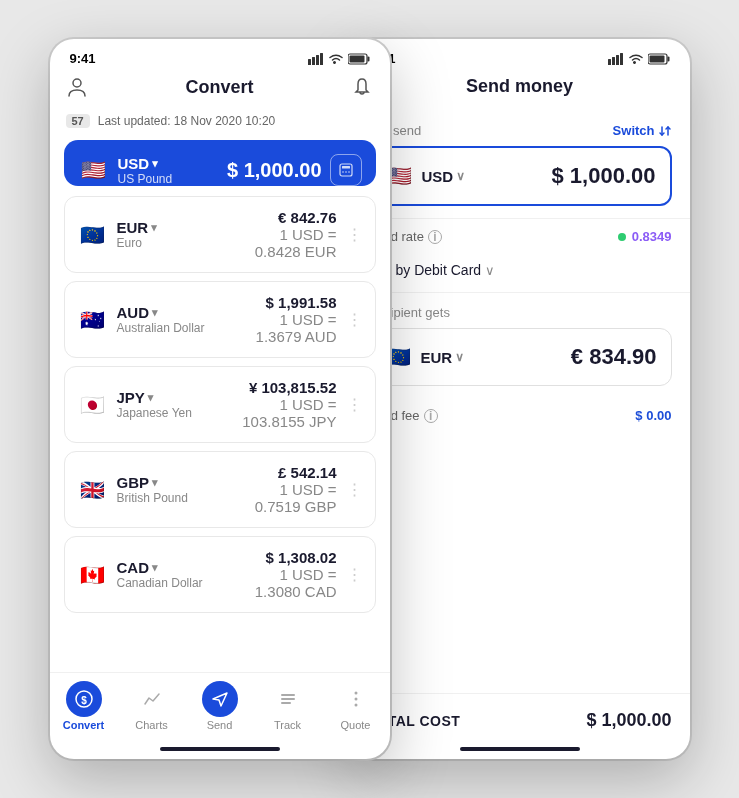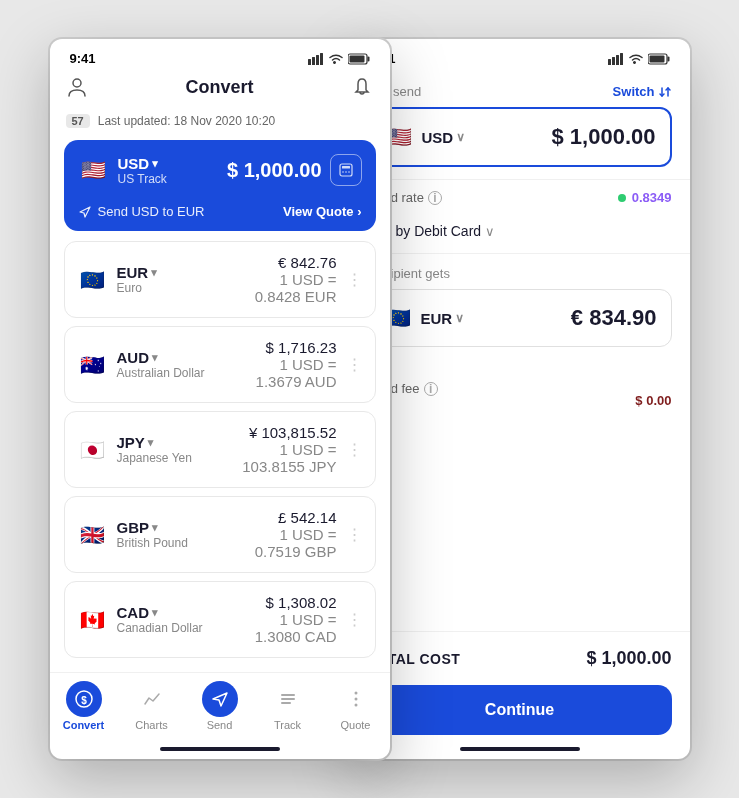--- a/index.html
+++ b/index.html
@@ -16,21 +16,21 @@
       gap: 0px;
       align-items: center;
       position: relative;
     }
 
     
     .phone {
       width: 340px;
       height: 720px;
       background: #ffffff;
-      border-radius: 12px;
+      border-radius: 24px;
       box-shadow: 0 20px 60px rgba(0,0,0,0.25), 0 0 0 2px #d0d0d0;
       overflow: hidden;
       position: relative;
       display: flex;
       flex-direction: column;
     }
     .phone:first-child {
       z-index: 2;
     }
     .phone:last-child {
@@ -184,21 +184,21 @@
     .item-right {
       display: flex;
       align-items: center;
       gap: 10px;
     }
     .item-amounts {
       text-align: right;
     }
     .main-amount {
       font-size: 15px;
-      font-weight: 400;
+      font-weight: 700;
       color: #1a1a2e;
     }
     .sub-rate {
       font-size: 15px;
       color: #888;
       text-align: right;
     }
     .dots-icon {
       color: #ccc;
       font-size: 16px;
@@ -372,23 +372,22 @@
     }
     .fee-label {
       font-size: 13px;
       color: #666;
       display: flex;
       align-items: center;
       gap: 4px;
     }
     .fee-value {
       font-size: 13px;
-      color: #7f1d1d;
-      font-weight: 600;
-      margin-top: 24px;
+      color: #1d4ed8;
+      font-weight: 600;
     }
     .total-section {
       display: flex;
       justify-content: space-between;
       align-items: center;
       padding: 16px 18px;
       border-top: 1px solid #f0f0f0;
       margin-top: auto;
     }
     .total-label {
@@ -467,45 +466,36 @@
 
     <div class="currency-card-active">
       <div class="currency-row">
         <div class="currency-left">
           <div class="flag-circle">🇺🇸</div>
           <div>
             <div class="currency-code">
               <span>USD</span>
               <span style="font-size:11px;">▾</span>
             </div>
-            <div class="currency-name">US Track</div>
+            <div class="currency-name">US Pound</div>
           </div>
         </div>
         <div style="display:flex;align-items:center;gap:8px;">
           <span class="currency-amount">$ 1,000.00</span>
           <div class="calc-icon">
             <svg width="14" height="14" viewBox="0 0 14 14" fill="none">
               <rect x="1" y="1" width="12" height="12" rx="2" stroke="rgba(255,255,255,0.8)" stroke-width="1.2"></rect>
               <rect x="3" y="3" width="8" height="2.5" rx="0.5" fill="rgba(255,255,255,0.8)"></rect>
               <circle cx="4" cy="9" r="0.8" fill="rgba(255,255,255,0.8)"></circle>
               <circle cx="7" cy="9" r="0.8" fill="rgba(255,255,255,0.8)"></circle>
               <circle cx="10" cy="9" r="0.8" fill="rgba(255,255,255,0.8)"></circle>
             </svg>
           </div>
         </div>
       </div>
-      <div class="send-btn-row">
-        <span class="send-label">
-          <svg width="14" height="14" viewBox="0 0 14 14" fill="none">
-            <path d="M2 7 L12 2 L7 12 L6 8 Z" stroke="rgba(255,255,255,0.9)" stroke-width="1.2" fill="none" stroke-linejoin="round"></path>
-          </svg>
-          <span>Send USD to EUR</span>
-        </span>
-        <span class="view-quote">View Quote ›</span>
-      </div>
     </div>
 
     <div class="currency-list">
 
       <div class="currency-item">
         <div class="currency-left">
           <div class="flag-circle">🇪🇺</div>
           <div>
             <div class="currency-code dark">
               <span>EUR</span>
@@ -529,21 +519,21 @@
           <div>
             <div class="currency-code dark">
               <span>AUD</span>
               <span style="font-size:11px;color:#888;">▾</span>
             </div>
             <div class="currency-name dark">Australian Dollar</div>
           </div>
         </div>
         <div class="item-right">
           <div class="item-amounts">
-            <div class="main-amount">$ 1,716.23</div>
+            <div class="main-amount">$ 1,991.58</div>
             <div class="sub-rate">1 USD =<br>1.3679 AUD</div>
           </div>
           <span class="dots-icon">⋮</span>
         </div>
       </div>
 
       <div class="currency-item">
         <div class="currency-left">
           <div class="flag-circle">🇯🇵</div>
           <div>
@@ -671,20 +661,21 @@
           <path d="M2 4.5 Q8 0 14 4.5" stroke="#333" stroke-width="1.5" fill="none" stroke-linecap="round"></path>
         </svg>
         <svg width="22" height="12" viewBox="0 0 22 12">
           <rect x="0" y="1" width="19" height="10" rx="2" stroke="#333" stroke-width="1.2" fill="none"></rect>
           <rect x="19.5" y="3.5" width="2" height="5" rx="1" fill="#333"></rect>
           <rect x="1.5" y="2.5" width="15" height="7" rx="1" fill="#333"></rect>
         </svg>
       </div>
     </div>
 
+    <div class="send-header-title">Send money</div>
 
     <div class="phone2-content">
 
       <div class="send-section">
         <div class="section-label">
           <span>You send</span>
           <span class="switch-btn">
             <span>Switch</span>
             <svg width="14" height="14" viewBox="0 0 14 14">
               <path d="M4 3 L4 11 M10 3 L10 11" stroke="#1a4bdb" stroke-width="1.5" stroke-linecap="round"></path>
@@ -745,19 +736,18 @@
         <span class="fee-value">$ 0.00</span>
       </div>
 
       <div style="flex:1;"></div>
 
       <div class="total-section">
         <span class="total-label">TOTAL COST</span>
         <span class="total-value">$ 1,000.00</span>
       </div>
 
-      <div class="continue-btn">Continue</div>
     </div>
 
     <div class="home-indicator"></div>
   </div>
 
 </div>
 
 </body></html>

